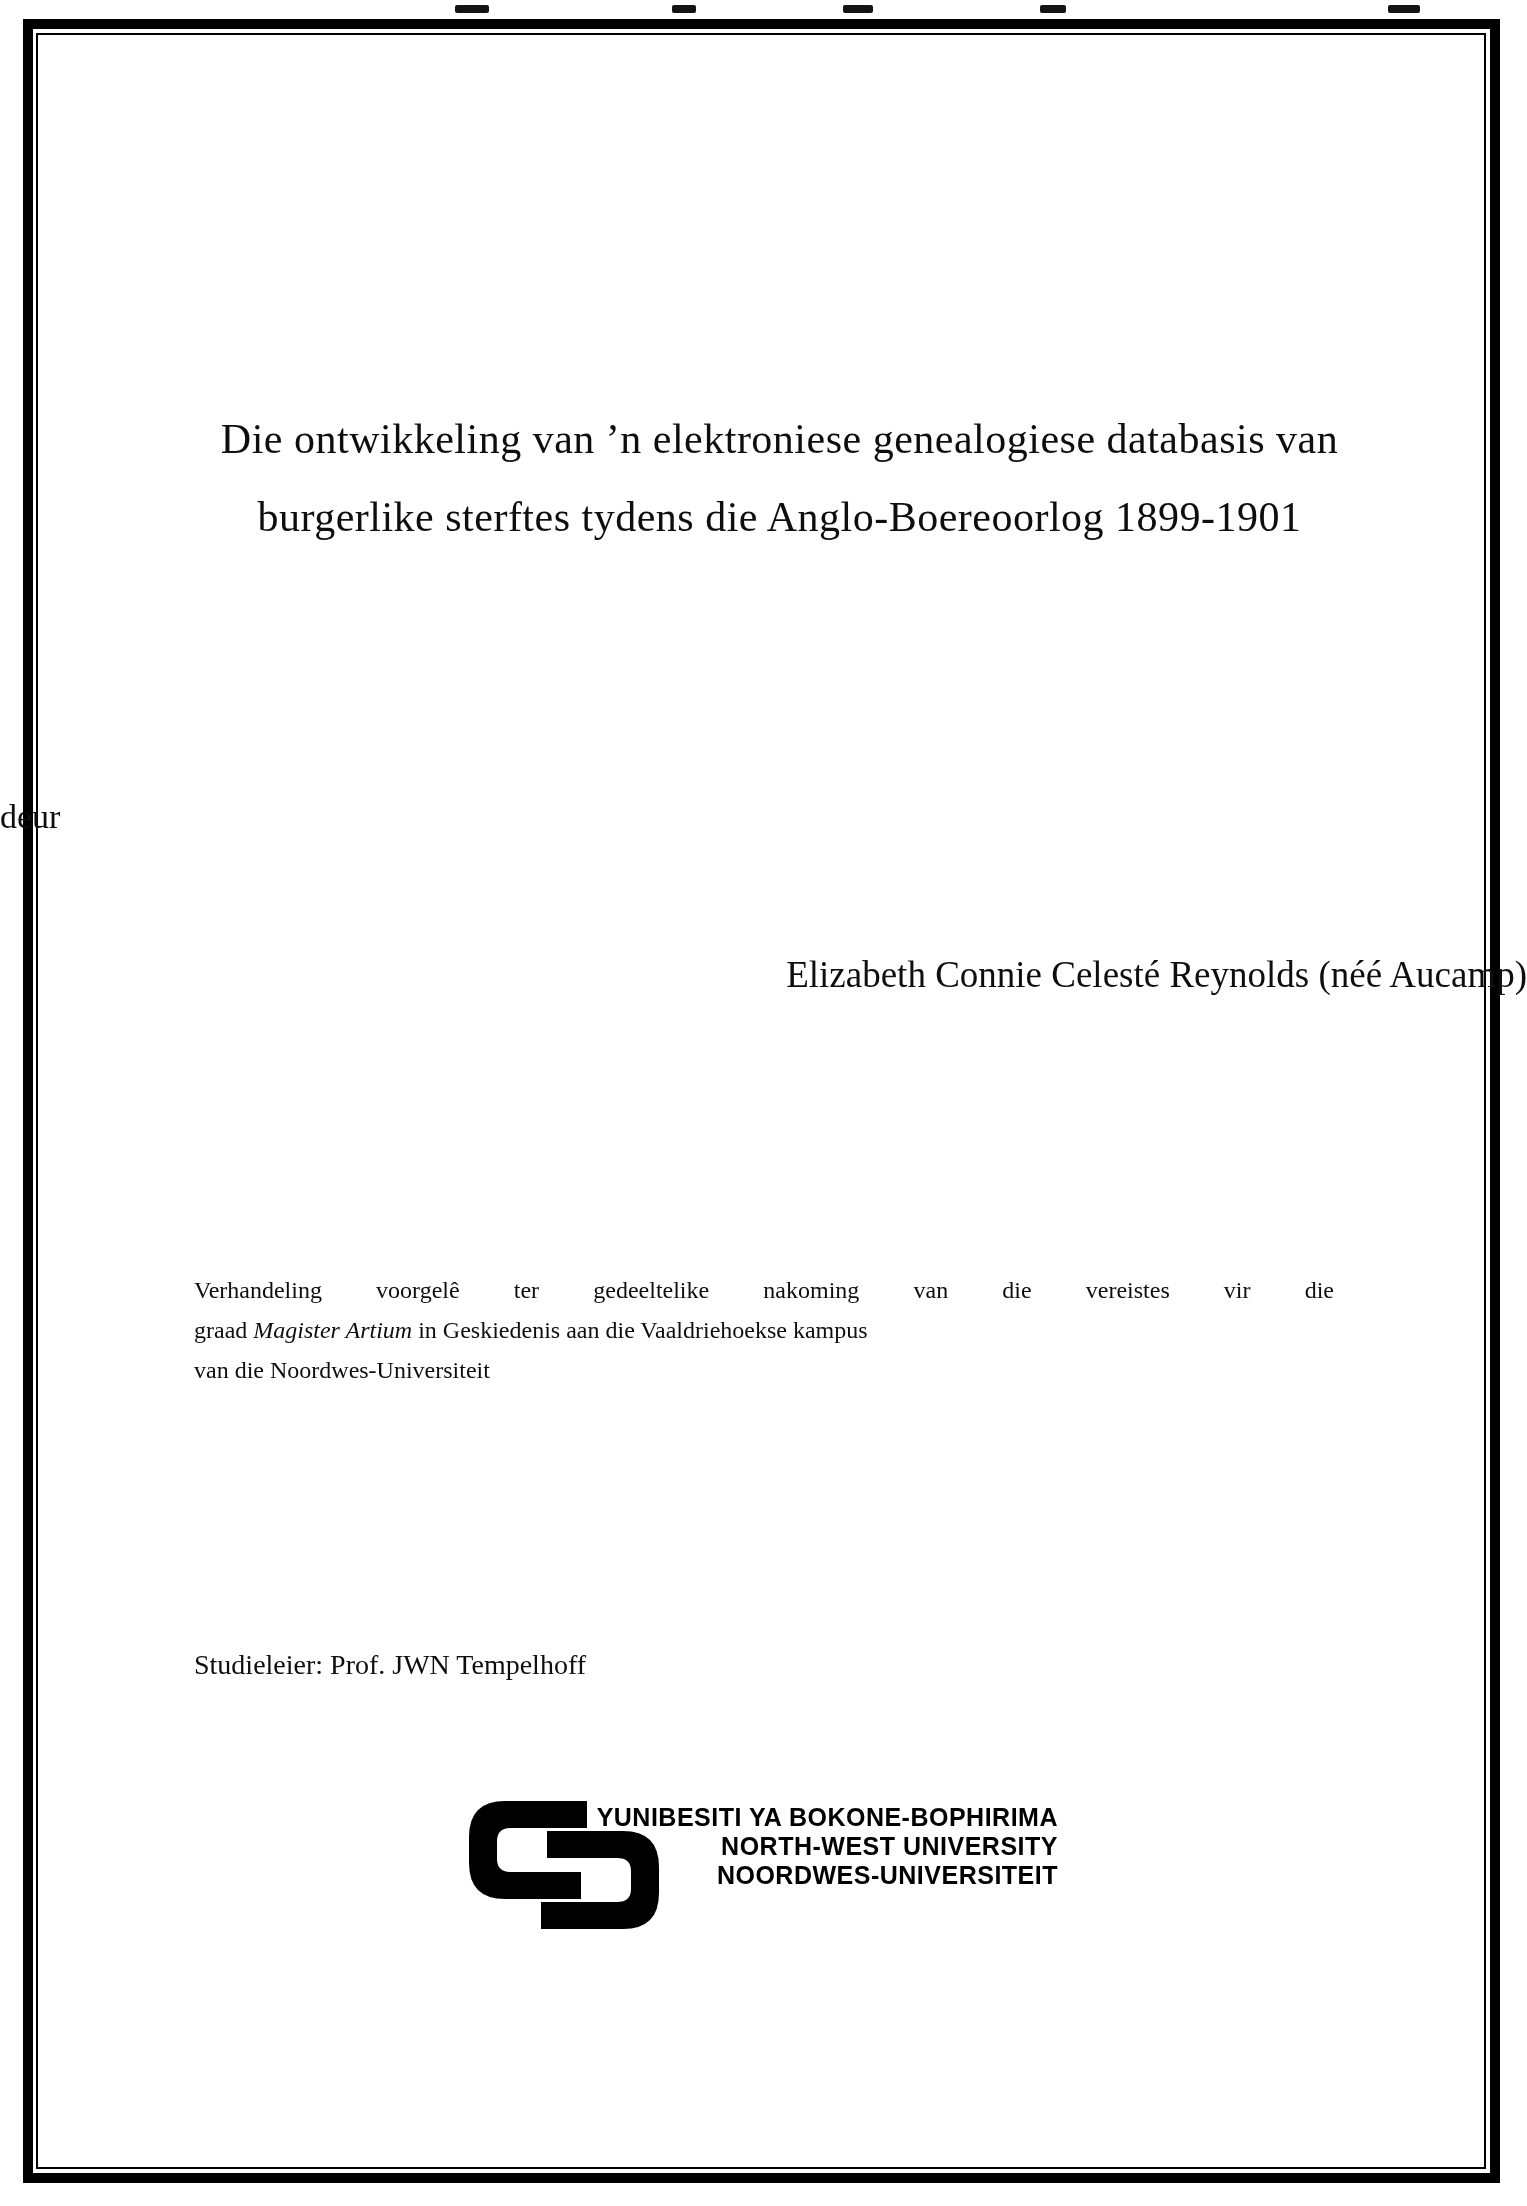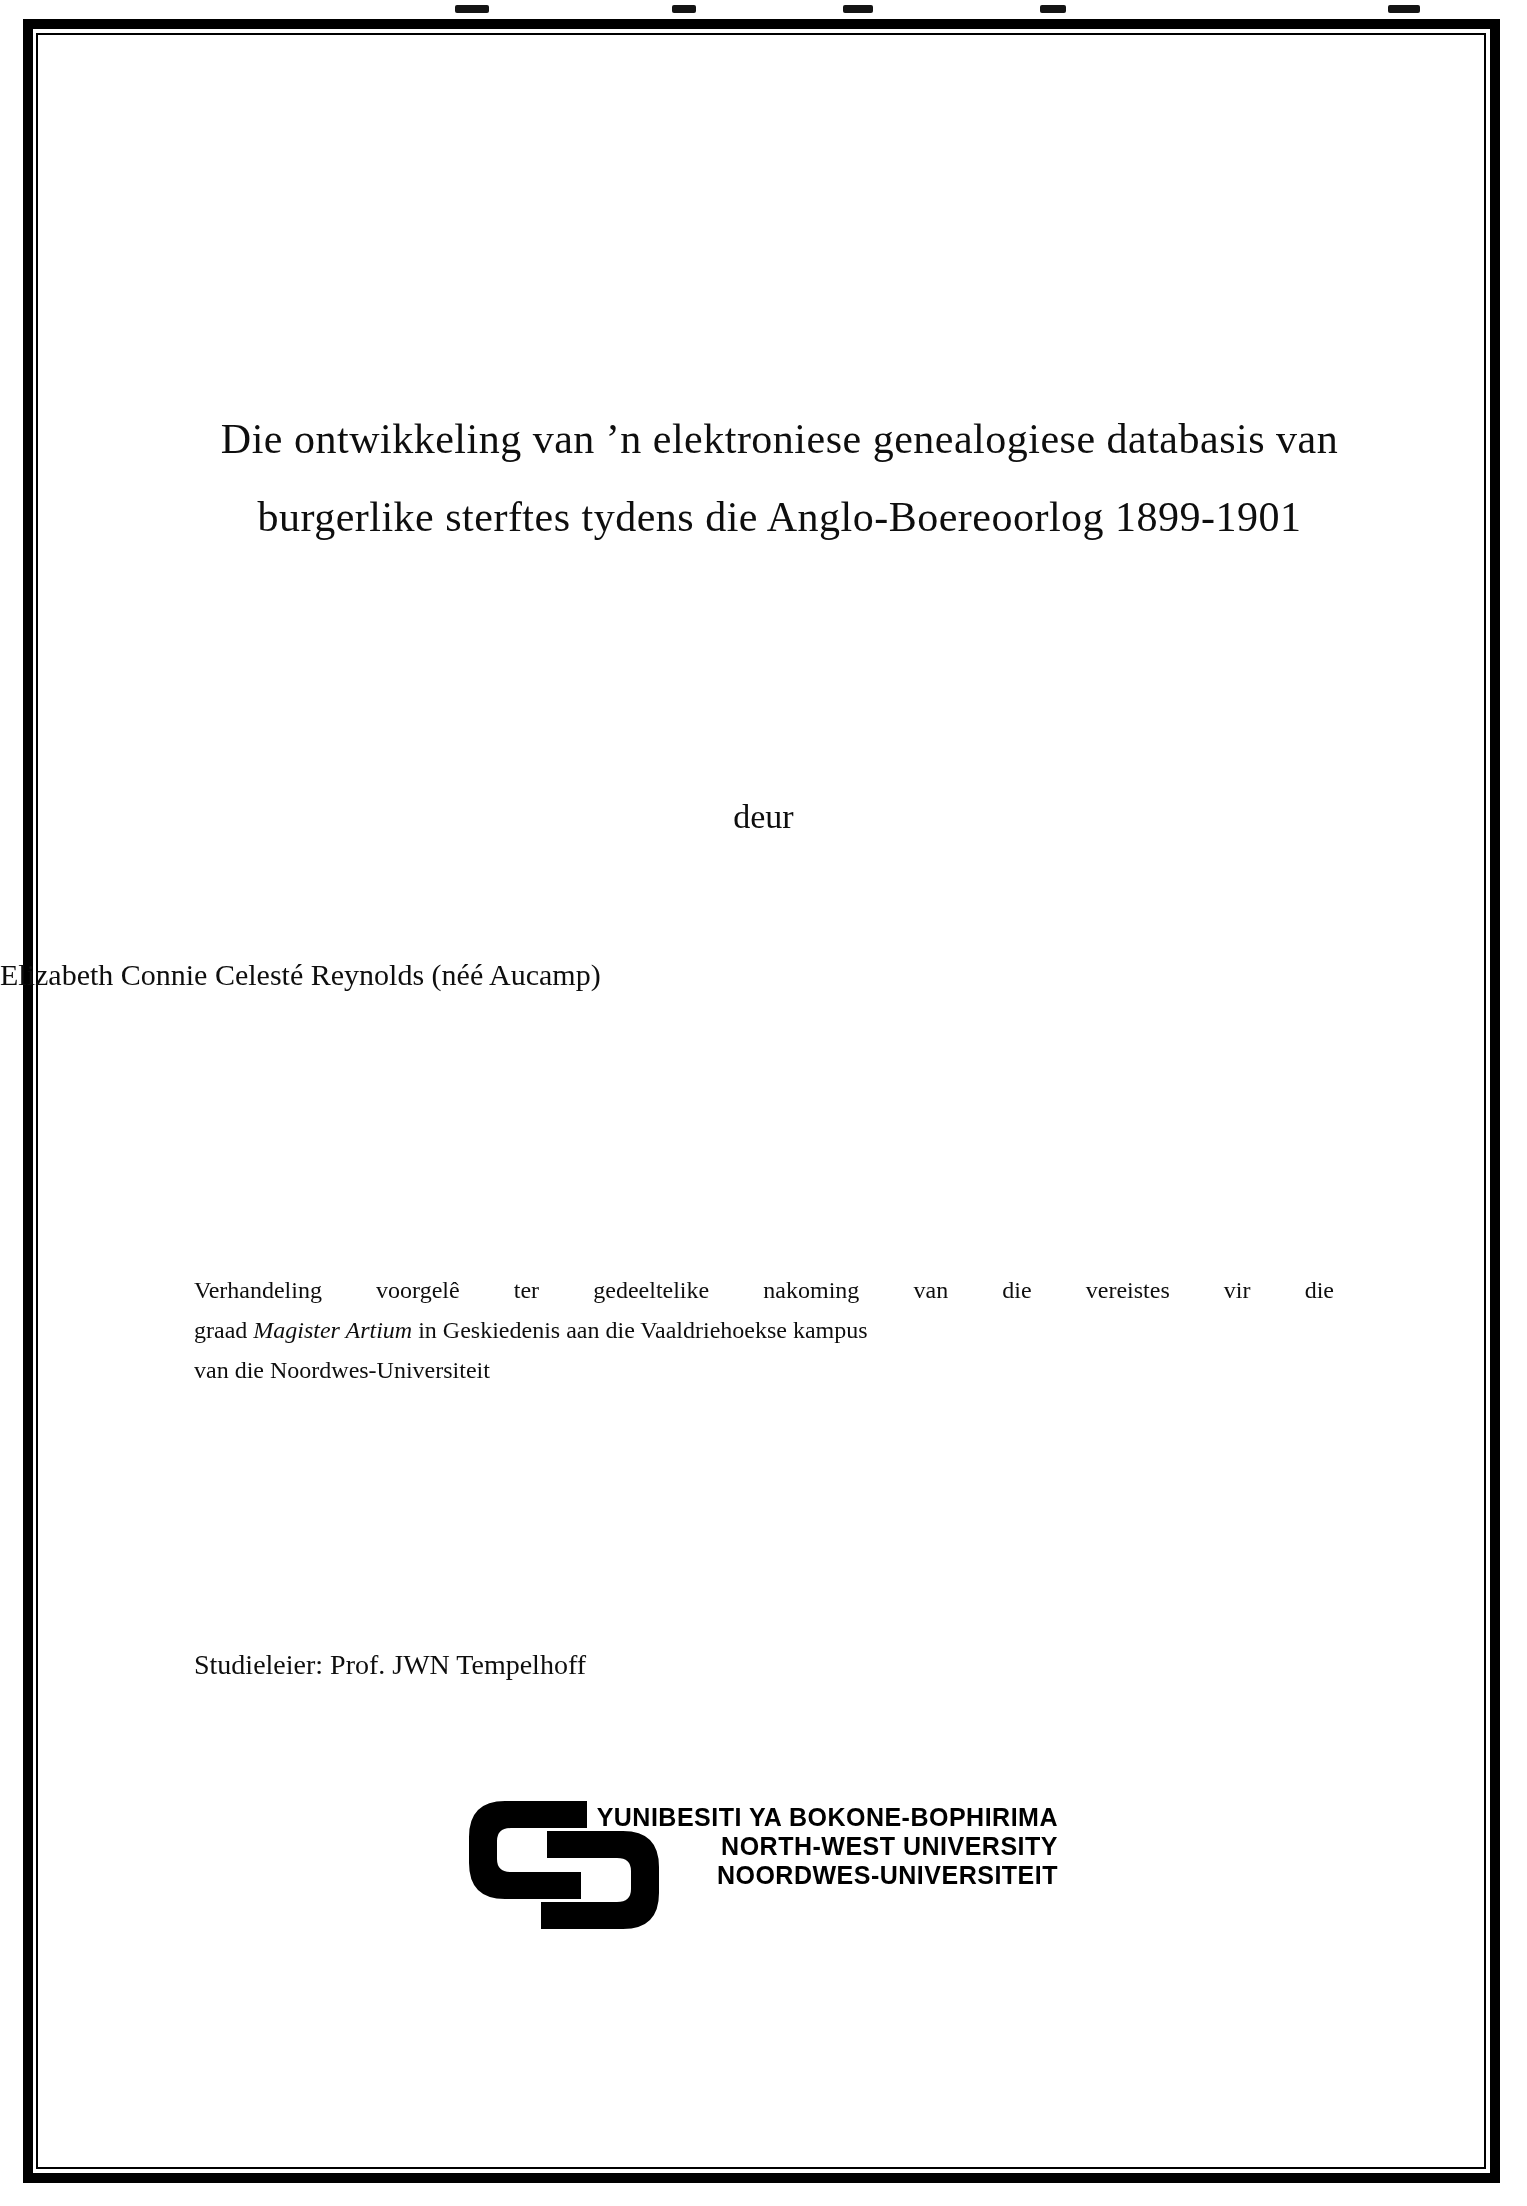--- a/index.html
+++ b/index.html
@@ -36,29 +36,28 @@
     font-size: 42px;
     font-weight: normal;
     line-height: 78px;
     text-align: center;
     letter-spacing: 0.5px;
   }
   .title span { display: block; }
   .byline {
     position: absolute;
     top: 795px; left: 0; width: 100%;
-    text-align: center;
     font-size: 34px;
     line-height: 44px;
   }
   .author {
     position: absolute;
     top: 948px; left: 0; width: 100%;
-    text-align: left;
-    font-size: 30px;
+    text-align: right;
+    font-size: 37px;
     line-height: 54px;
   }
   .submission {
     position: absolute;
     left: 194px; top: 1224px;
     width: 1140px;
     font-size: 24px;
     line-height: 40px;
     margin-top: 46px;
   }

